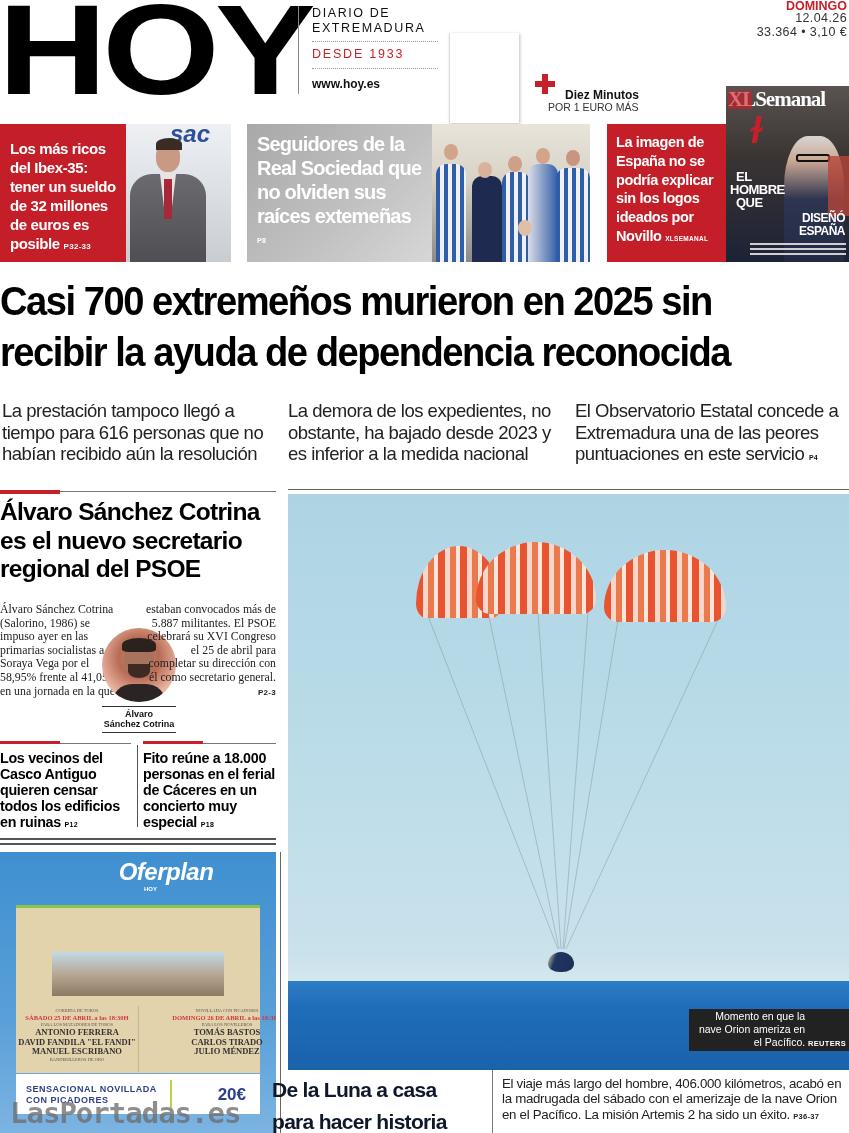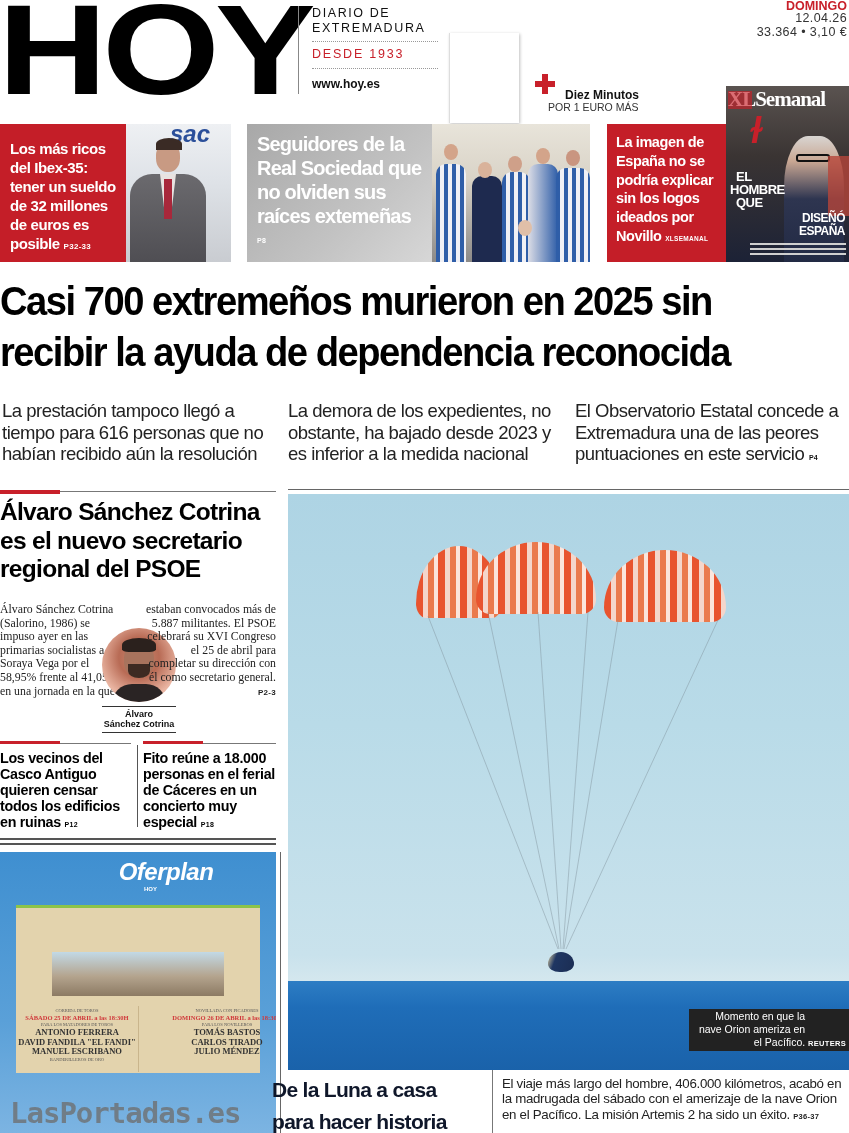--- a/index.html
+++ b/index.html
@@ -220,20 +220,28 @@
     <div class="abs" style="left:122px;top:98px;width:1px;height:66px;background:#c9b58c;"></div>
     <div class="abs ad-col" style="left:124px;margin-left:28px;">
       <div class="ad-small">NOVILLADA CON PICADORES</div>
       <div class="ad-date">DOMINGO 26 DE ABRIL a las 18:30H</div>
       <div class="ad-small">PARA LOS NOVILLEROS</div>
       <div class="ad-name">TOMÁS BASTOS</div>
       <div class="ad-name">CARLOS TIRADO</div>
       <div class="ad-name">JULIO MÉNDEZ</div>
     </div>
   </div>
+  <div class="abs ad-white">
+    <div class="abs ad-offer">
+      <div>SENSACIONAL NOVILLADA</div>
+      <div>CON PICADORES</div>
+    </div>
+    <div class="abs ad-vsep"></div>
+    <div class="abs ad-price">20€</div>
+  </div>
 </div>
 <div class="abs watermark" style="top:1115px;font-size:25px;margin-top:20px;">digitized for</div>
 <div class="abs watermark" style="top:1099px;font-size:29px;">LasPortadas.es</div>
 <div class="abs" style="left:280px;top:852px;width:1px;height:281px;background:#666;"></div>
 
 <div class="abs greyline" style="left:288px;top:489px;width:561px;height:1px;background:#666;"></div>
 <div class="abs photo">
   <div class="chute" style="left:128px;top:52px;width:86px;height:72px;"></div>
   <div class="chute" style="left:188px;top:48px;width:120px;height:72px;"></div>
   <div class="chute" style="left:316px;top:56px;width:122px;height:72px;"></div>

